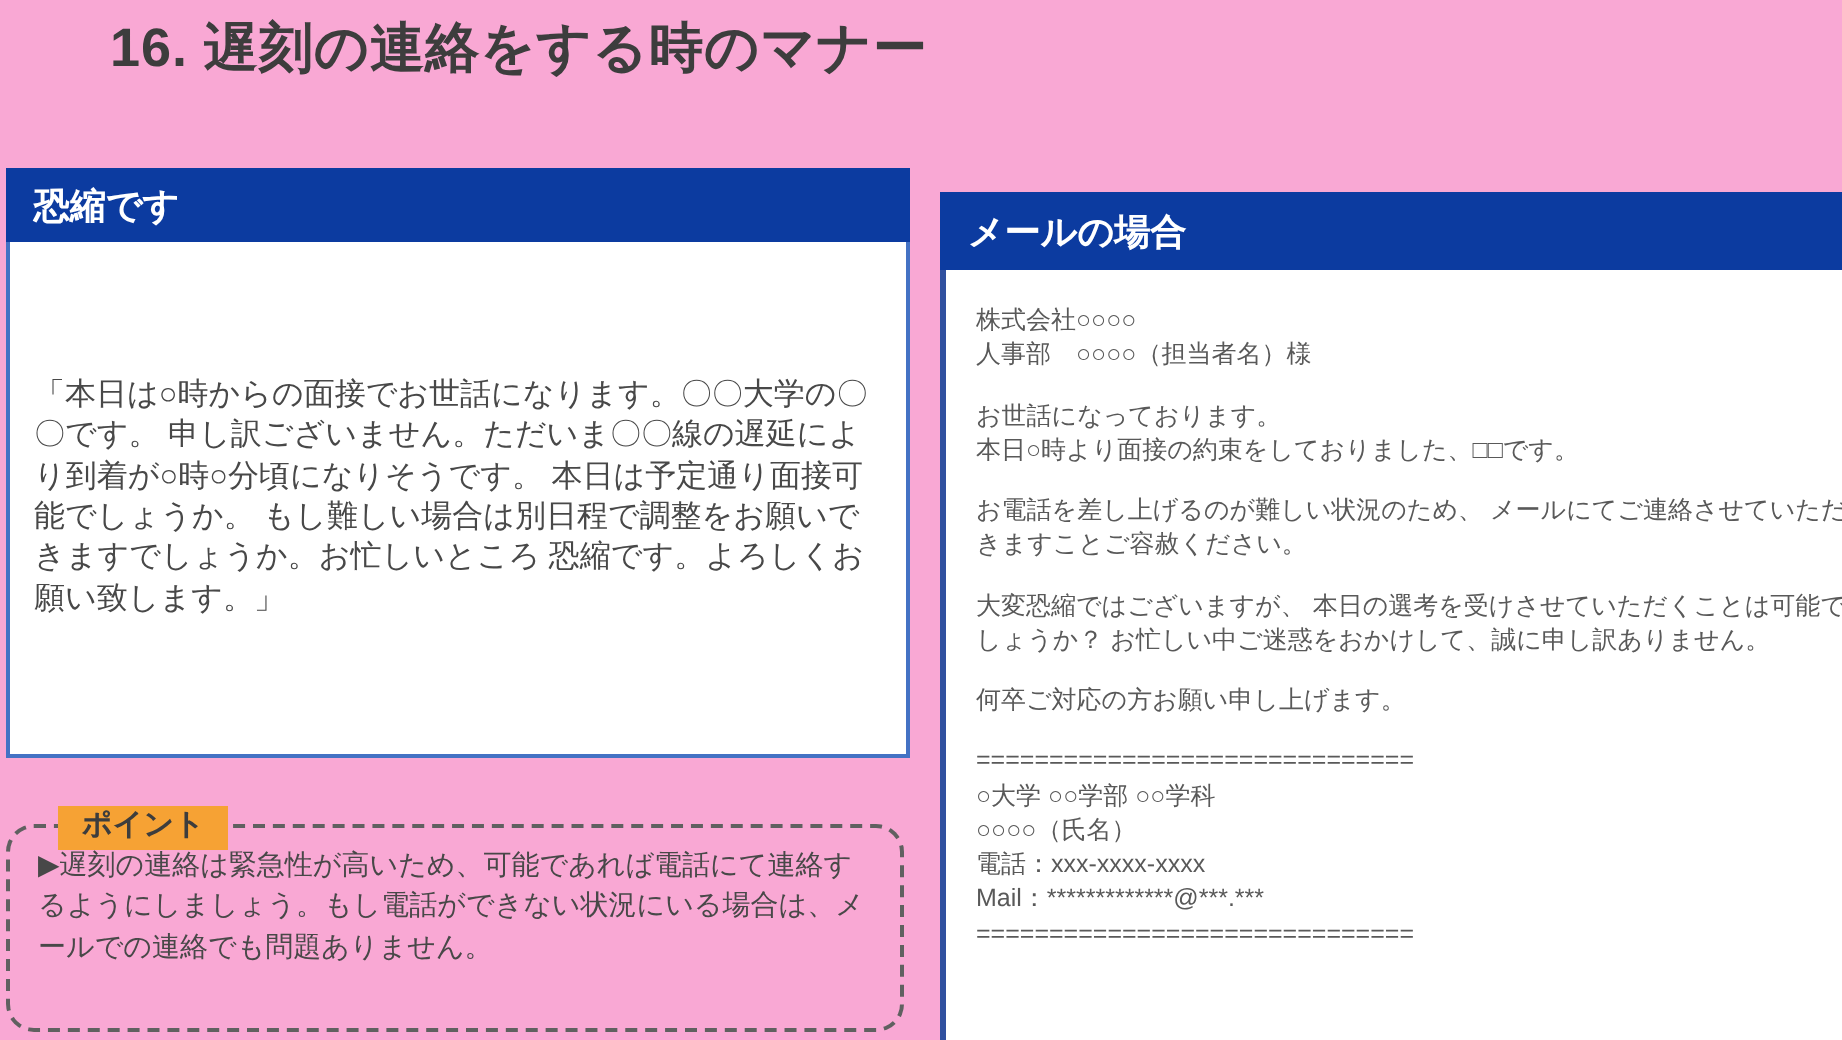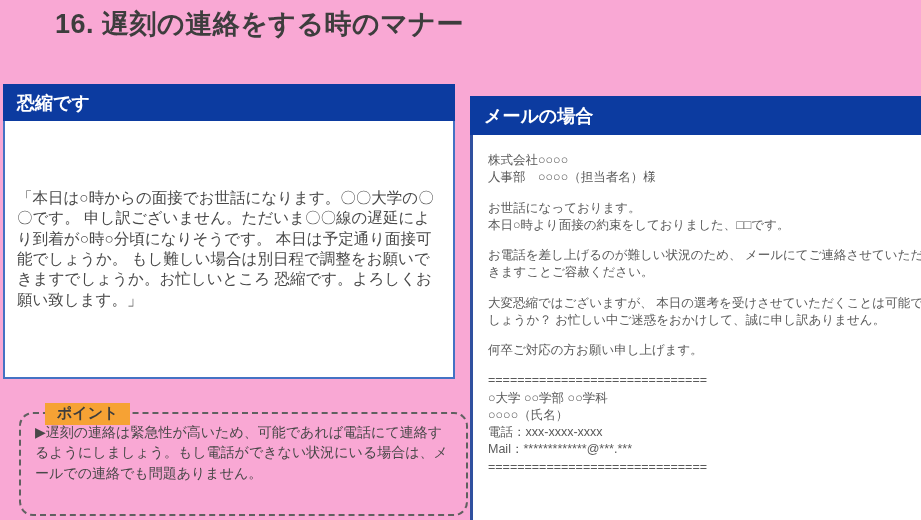--- a/index.html
+++ b/index.html
@@ -55,21 +55,21 @@
   .phone-text {
     margin: 0;
     font-size: 15.5px;
     line-height: 1.32;
     color: var(--phone-text);
     white-space: pre-wrap;
   }
   
   .point-box {
     position: absolute;
-    left: 19px;
+    left: 3px;
     top: 412px;
     width: 449px;
     height: 104px;
     box-sizing: border-box;
     border: 2px dashed #606060;
     border-radius: 14px;
   }
   .point-label {
     position: absolute;
     top: -11px;

